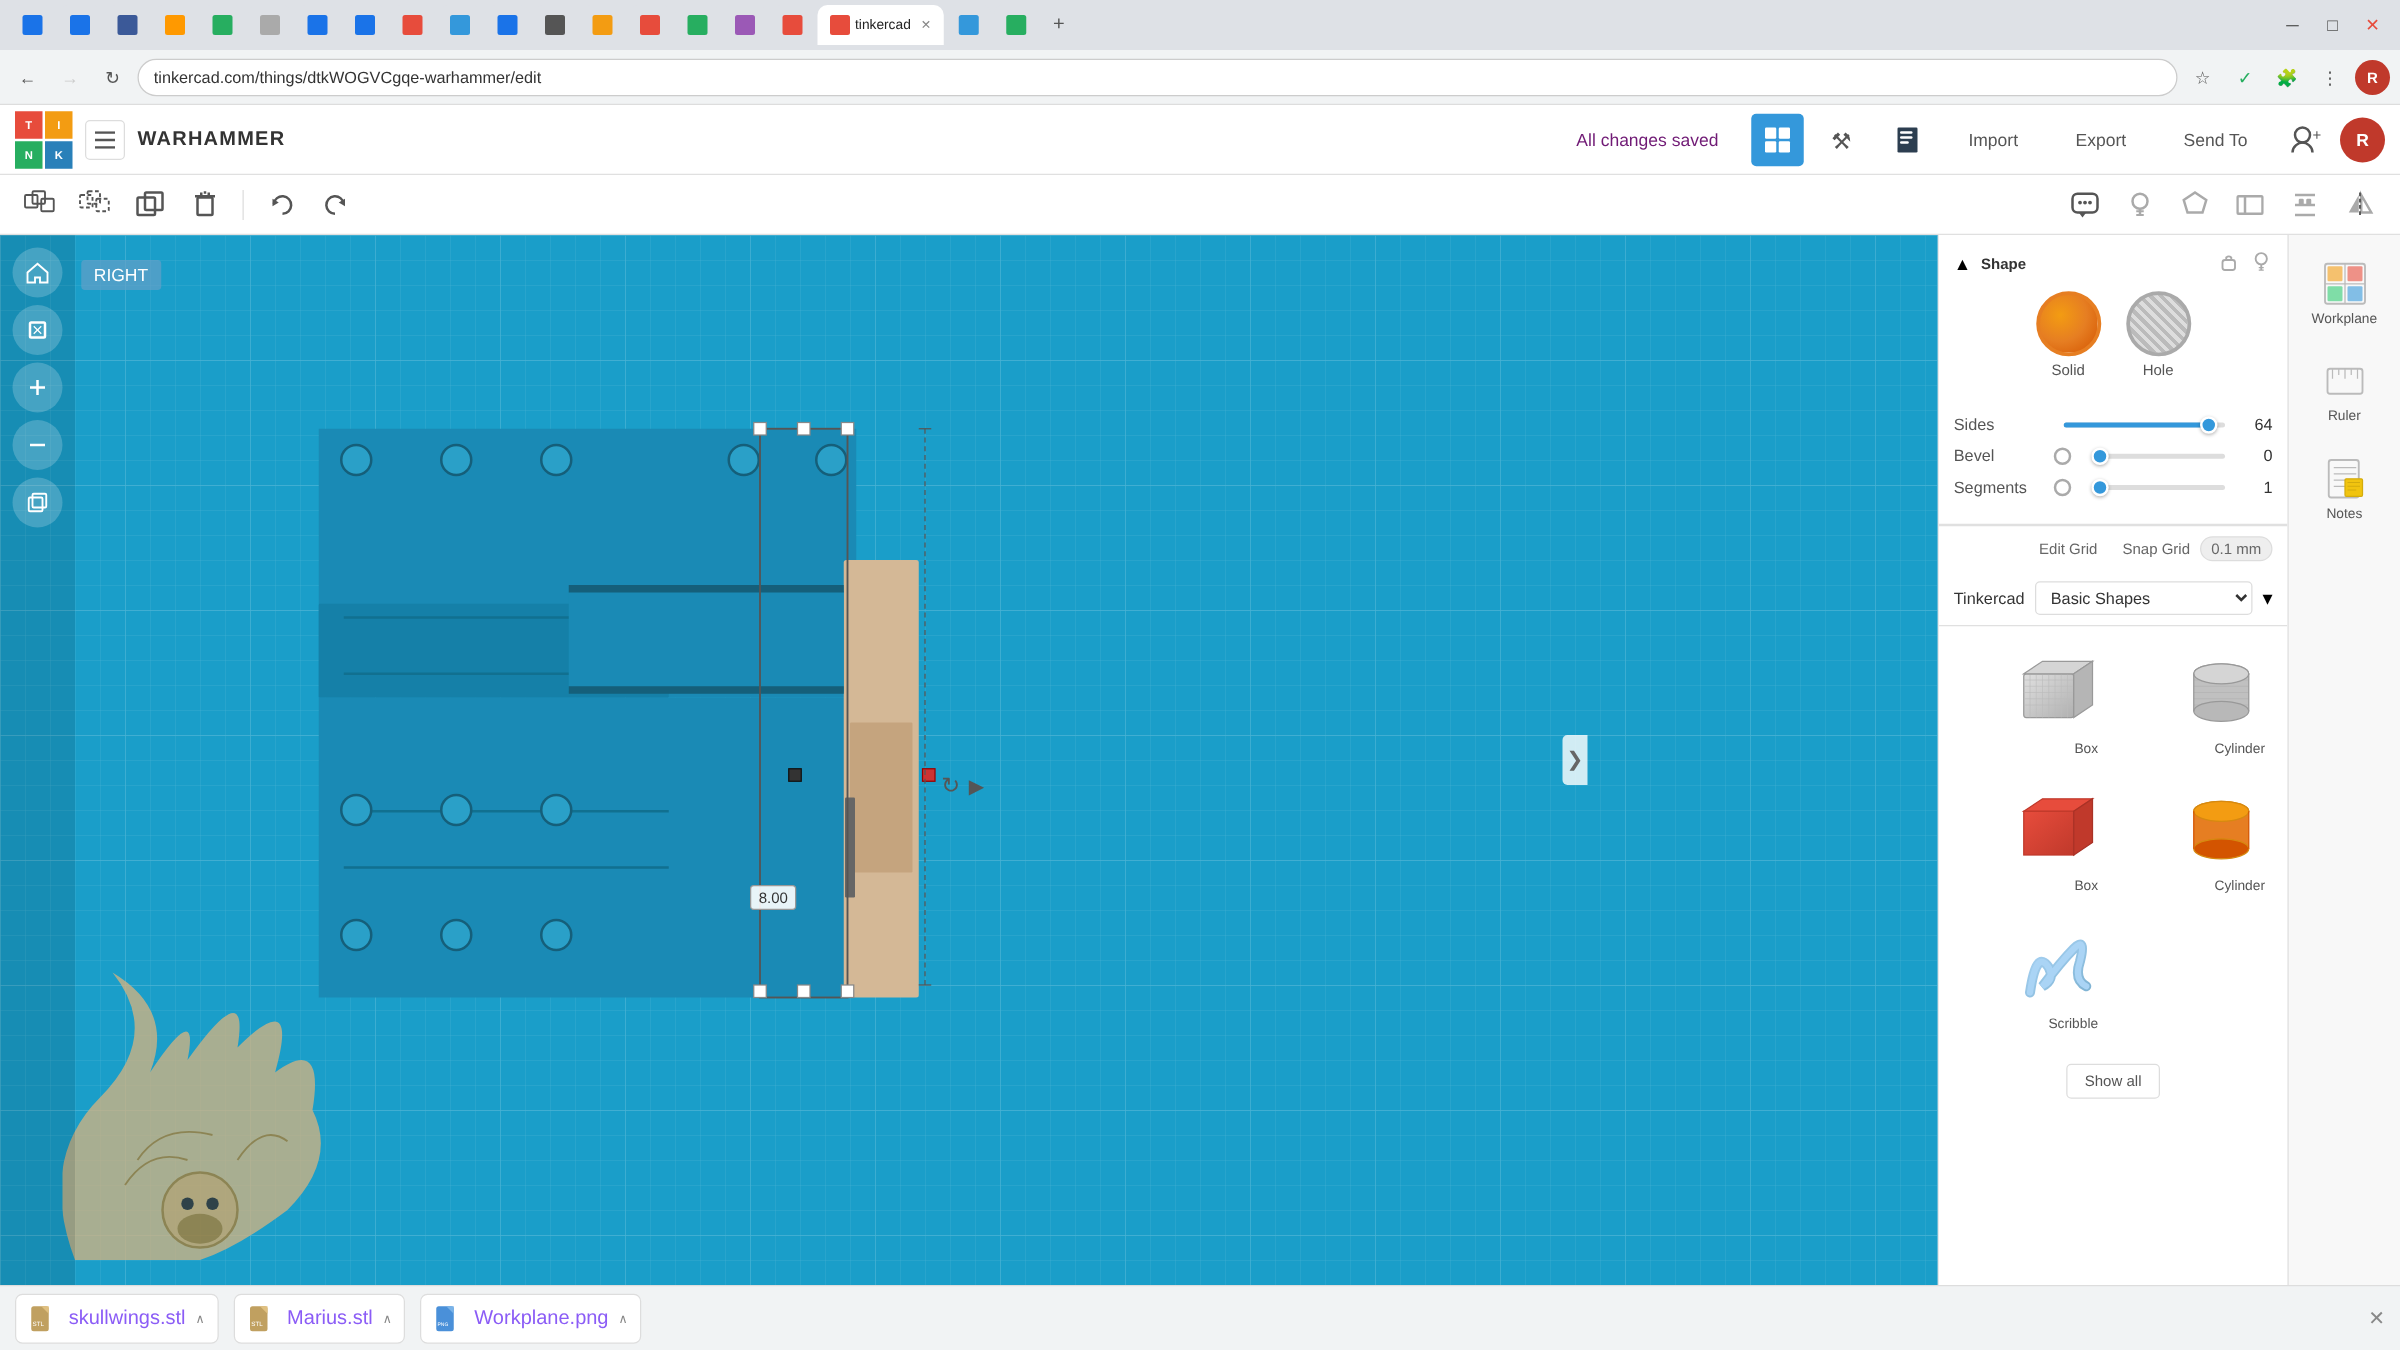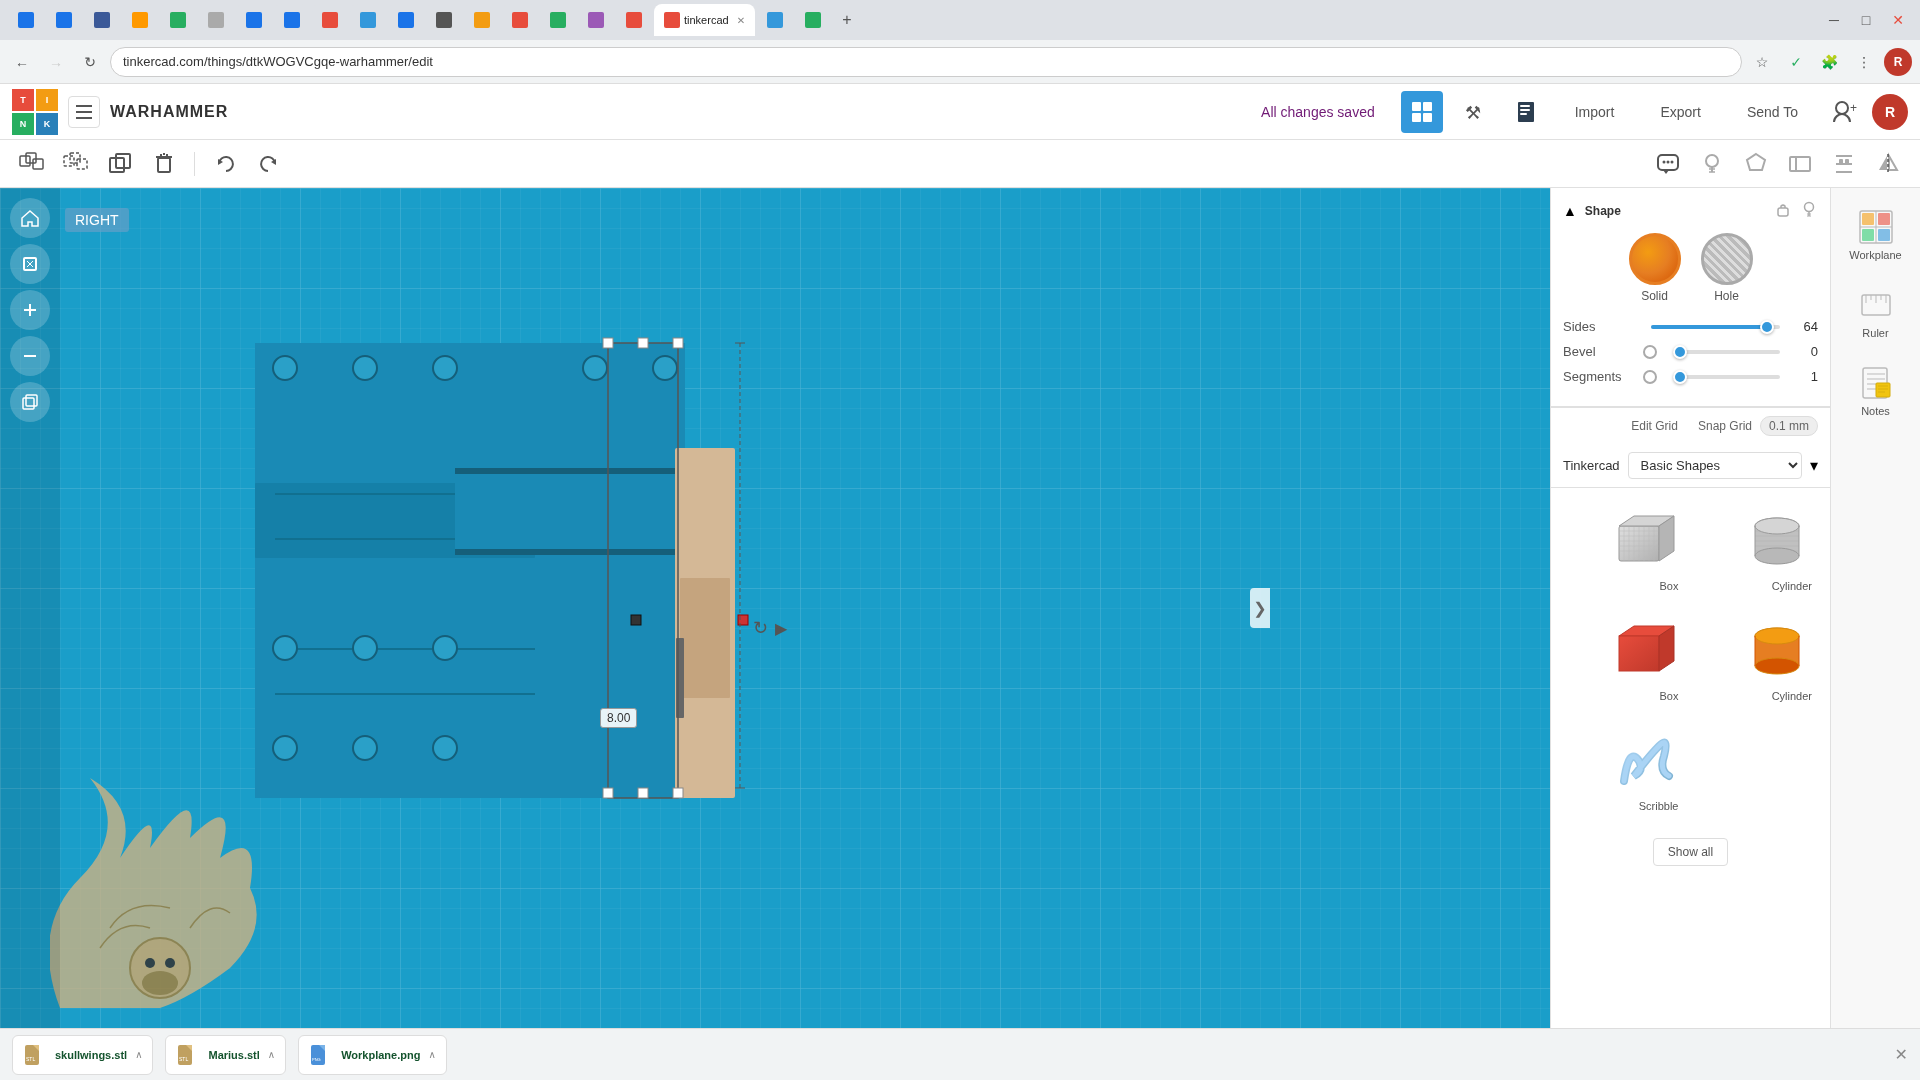--- a/index.html
+++ b/index.html
@@ -45,21 +45,21 @@
 
     
     .canvas-area { flex: 1; position: relative; background: #1a9ec9; overflow: hidden; }
     .canvas-bg { width: 100%; height: 100%; background: #1a9ec9; position: relative; }
 
     
     .right-panel { width: 280px; background: #fff; border-left: 1px solid #e0e0e0; display: flex; flex-direction: column; }
     .shape-panel { padding: 12px; border-bottom: 1px solid #e0e0e0; }
     .shape-panel-header { display: flex; align-items: center; gap: 8px; margin-bottom: 12px; }
     .shape-panel-title { font-size: 12px; font-weight: 600; color: #333; flex: 1; }
-    .shape-options { display: flex; gap: 20px; margin-bottom: 16px; justify-content: center; }
+    .shape-options { display: flex; gap: 20px; margin-bottom: 29px; justify-content: center; }
     .shape-option { display: flex; flex-direction: column; align-items: center; gap: 4px; cursor: pointer; }
     .shape-option-label { font-size: 12px; color: #555; }
 
     
     .solid-sphere { width: 52px; height: 52px; border-radius: 50%; background: radial-gradient(circle at 35% 35%, #f39c12, #e67e22, #d35400); border: 3px solid #e67e22; cursor: pointer; }
     .hole-sphere { width: 52px; height: 52px; border-radius: 50%; background: repeating-linear-gradient(45deg, #bbb 0px, #bbb 3px, #ddd 3px, #ddd 6px); border: 3px solid #aaa; cursor: pointer; }
 
     .prop-row { display: flex; align-items: center; margin-bottom: 10px; }
     .prop-label { width: 80px; font-size: 13px; color: #555; }
     .prop-slider { flex: 1; height: 4px; background: #ddd; border-radius: 2px; position: relative; cursor: pointer; margin: 0 8px; }
@@ -90,21 +90,21 @@
     .left-sidebar { width: 60px; background: rgba(0,0,0,0.1); position: absolute; left: 0; top: 0; height: 100%; display: flex; flex-direction: column; align-items: center; padding-top: 10px; gap: 6px; z-index: 10; }
     .left-btn { width: 40px; height: 40px; border-radius: 50%; background: rgba(255,255,255,0.2); border: none; cursor: pointer; display: flex; align-items: center; justify-content: center; color: white; font-size: 16px; }
 
     
     .dimension-label { position: absolute; background: rgba(255,255,255,0.9); border: 1px solid #999; border-radius: 3px; padding: 2px 6px; font-size: 12px; color: #333; }
 
     
     .downloads-bar { height: 52px; background: #f1f3f4; border-top: 1px solid #ddd; display: flex; align-items: center; padding: 0 12px; gap: 12px; }
     .download-item { display: flex; align-items: center; gap: 8px; background: #fff; border: 1px solid #ddd; border-radius: 6px; padding: 6px 10px; height: 40px; cursor: pointer; }
     .download-icon { width: 24px; height: 24px; display: flex; align-items: center; justify-content: center; }
-    .download-filename { font-size: 11px; color: #14532d; max-width: 120px; font-weight: bold; }
+    .download-filename { font-size: 16px; color: #8b5cf6; max-width: 120px; }
     .download-chevron { font-size: 10px; color: #888; }
     .downloads-close { margin-left: auto; background: none; border: none; cursor: pointer; font-size: 16px; color: #888; }
 
     
     .shape-3d { width: 70px; height: 70px; }
 
     
     .panel-collapse { position: absolute; right: 280px; top: 50%; transform: translateY(-50%); width: 20px; height: 40px; background: rgba(255,255,255,0.8); border-radius: 4px 0 0 4px; display: flex; align-items: center; justify-content: center; cursor: pointer; color: #666; z-index: 5; }
 
     

